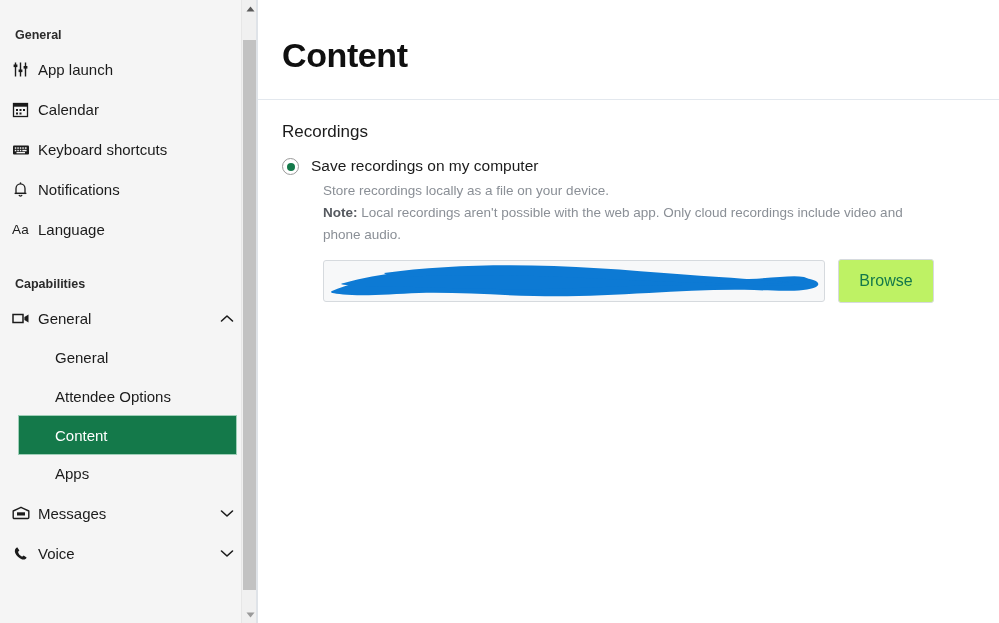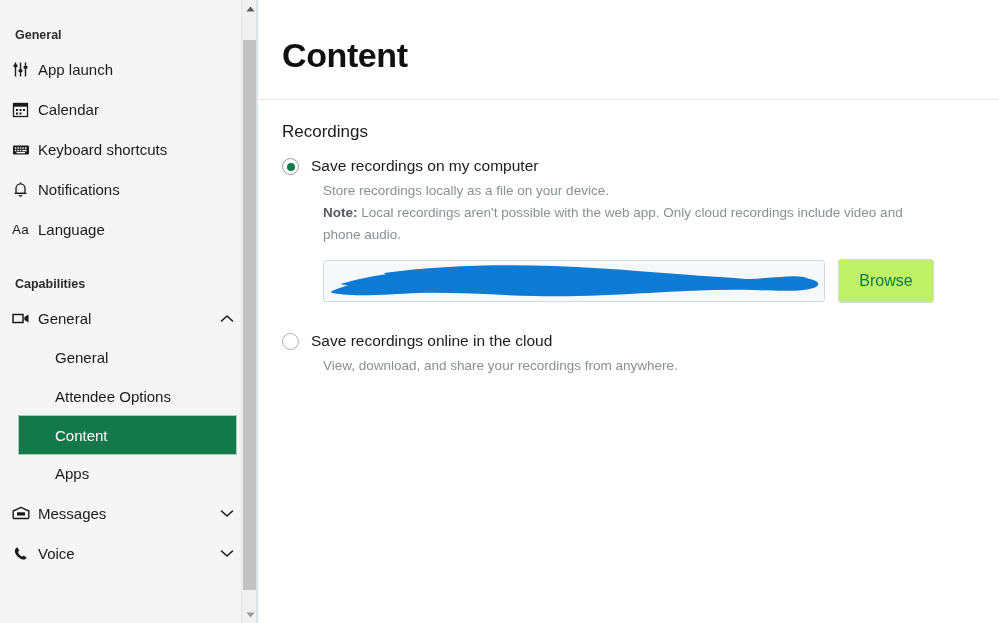--- a/index.html
+++ b/index.html
@@ -407,24 +407,15 @@
                      C488 18 486 23 470 24 C440 26 400 24 360 24 C310 24 265 27 220 28 C175 29 130 27 90 26
                      C60 25 32 26 22 24 C16 23 16 23 20 22 Z" fill="#0d7ad4"></path>
             <path d="M60 12 C110 5 170 3 230 5 C290 7 345 13 395 16 C425 18 450 20 465 21
                      C450 24 420 23 390 22 C340 21 290 18 240 16 C190 14 140 14 100 15 C78 16 62 15 60 12 Z" fill="#0d7ad4"></path>
           </svg>
         </div>
         <button class="browse-btn">Browse</button>
       </div>
     </div>
 
-    <div class="opt" style="margin-top:28px;">
-      <div class="opt-row">
-        <span class="radio"></span>
-        <span class="opt-label">Save recordings online in the cloud</span>
-      </div>
-      <div class="opt-desc">
-        <div>View, download, and share your recordings from anywhere.</div>
-      </div>
-    </div>
 
   </div>
 </div>
 
 </body></html>

